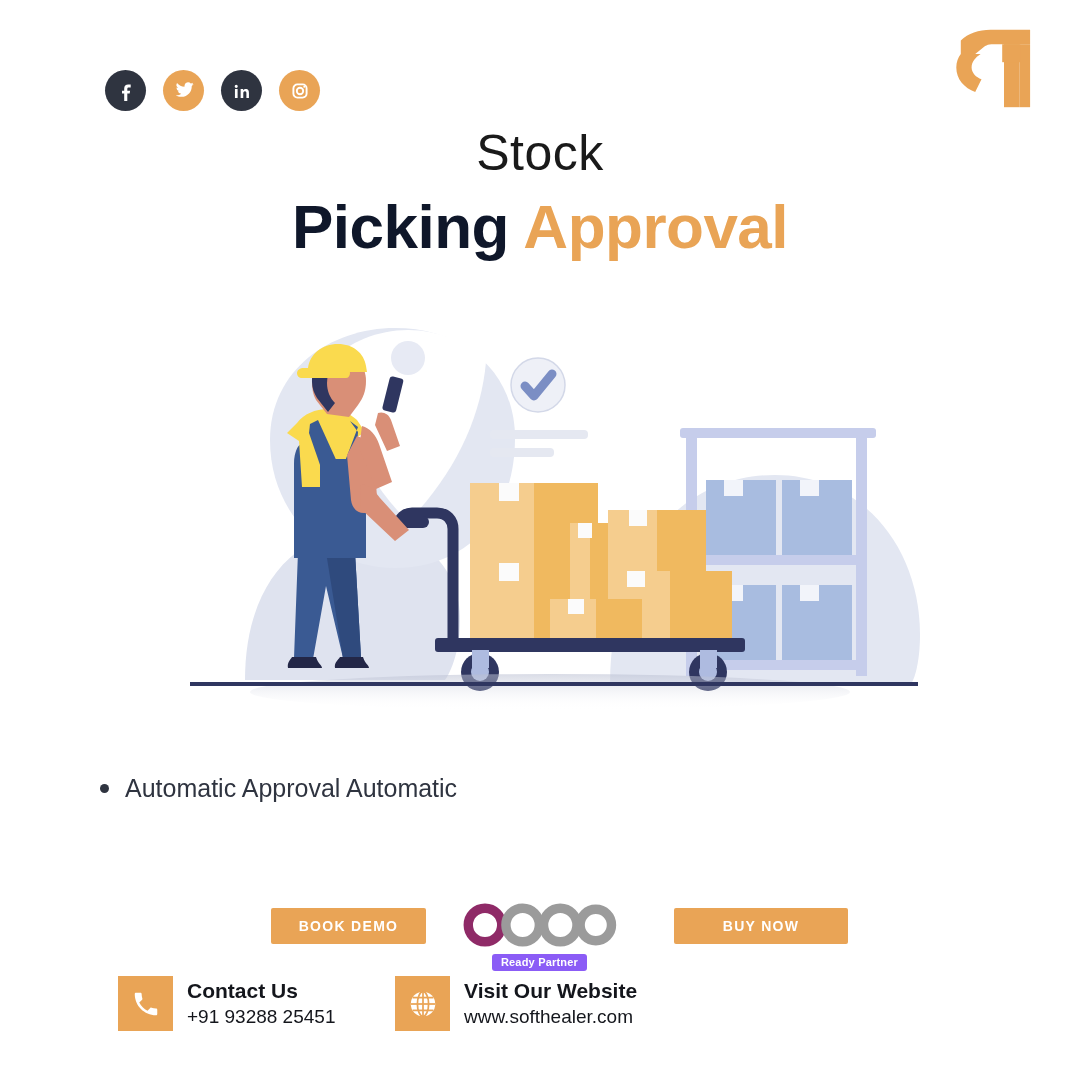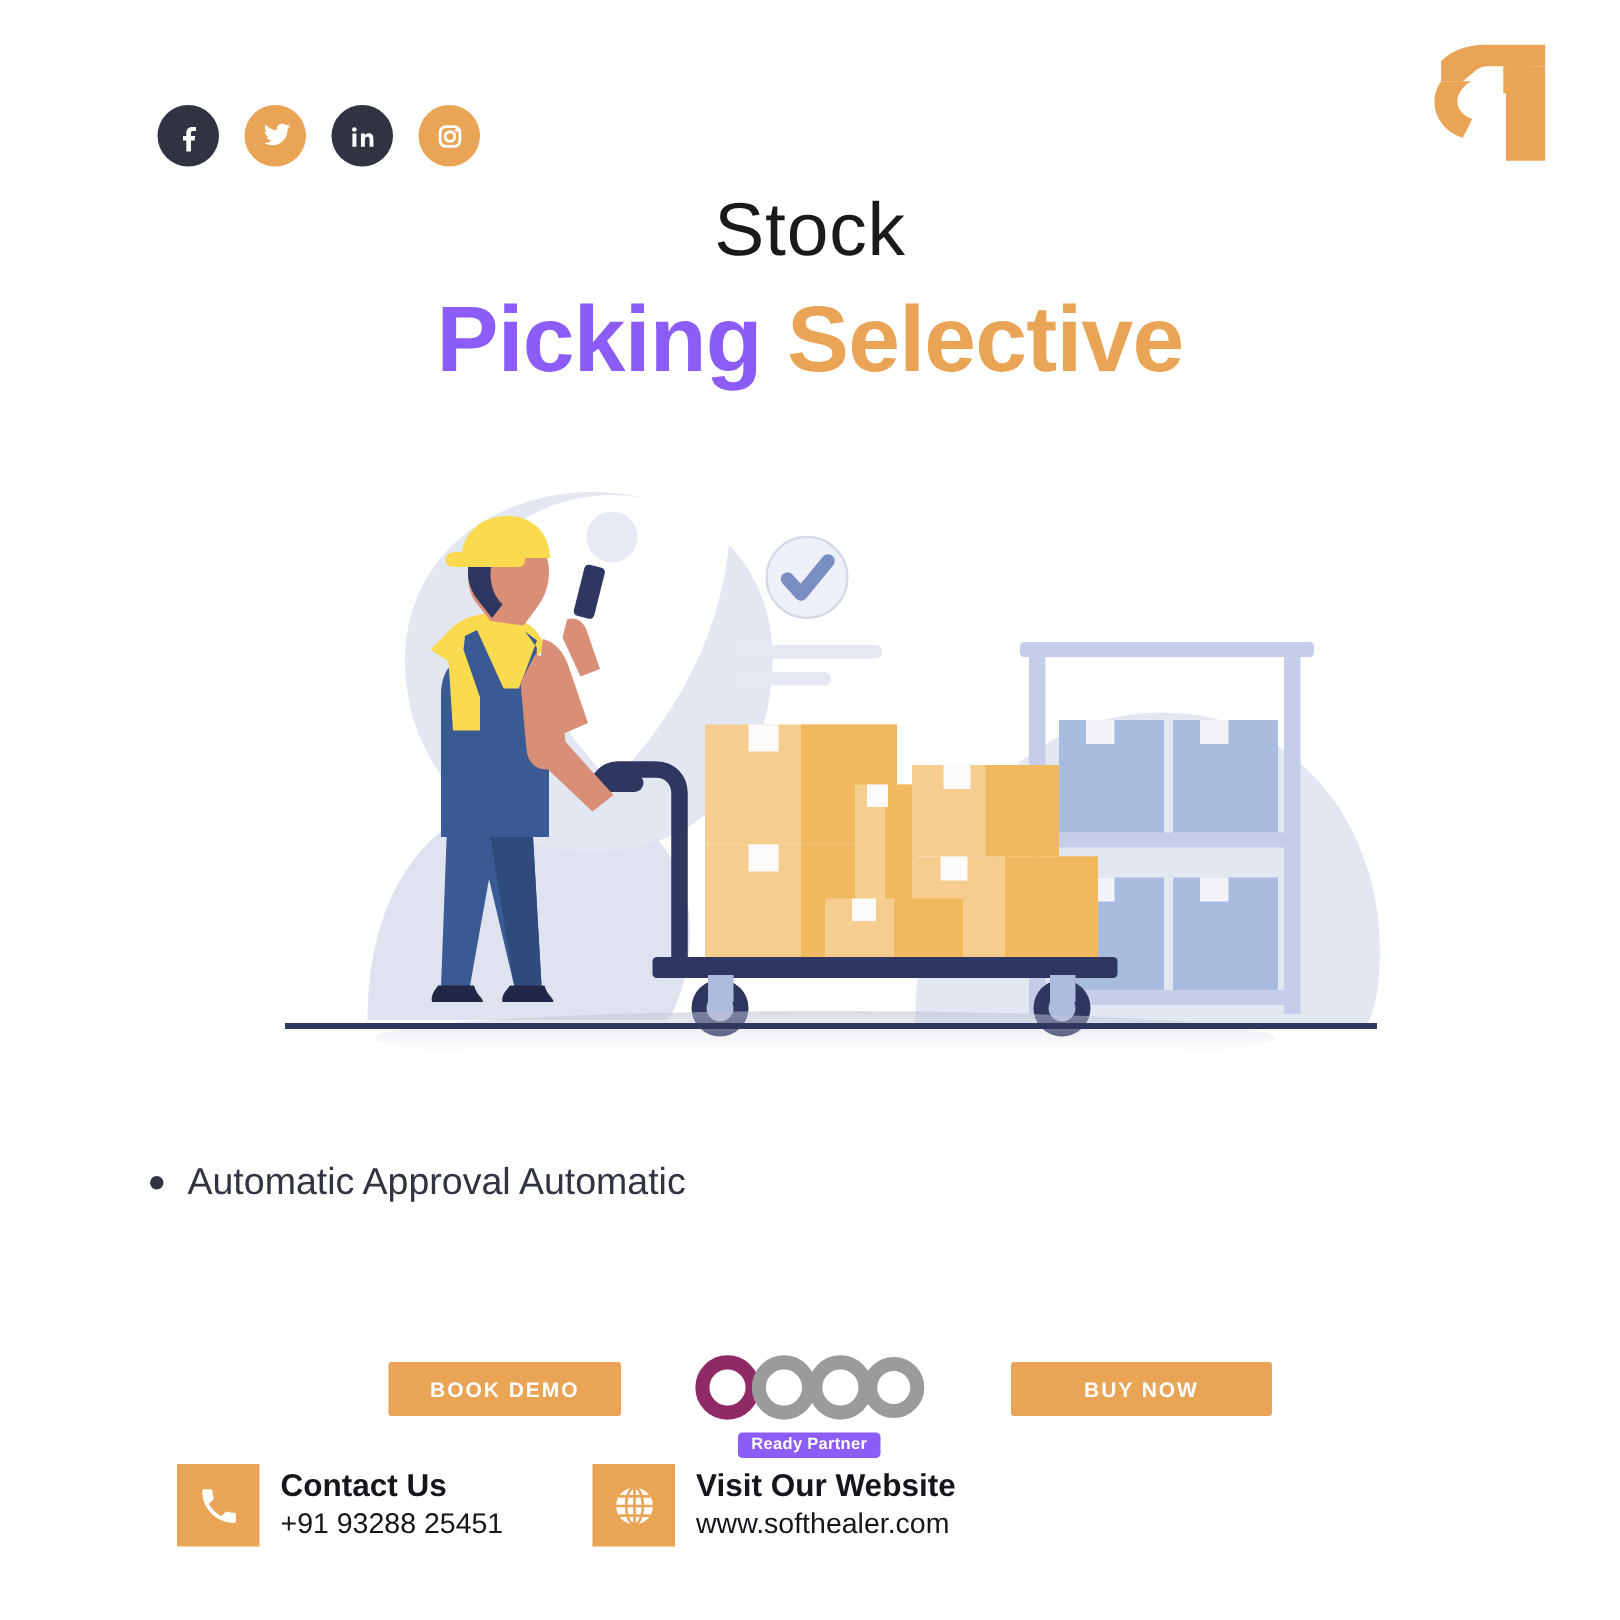--- a/index.html
+++ b/index.html
@@ -27,21 +27,21 @@
 
   
   .title-block{position:absolute;top:128px;left:0;width:1080px;text-align:center;}
   .title-line1{
     font-size:50px;font-weight:400;color:#1a1a1a;letter-spacing:0.5px;line-height:1;
     font-family:"Liberation Sans", sans-serif;
   }
   .title-line2{
     margin-top:18px;font-size:62px;font-weight:bold;line-height:1;letter-spacing:-0.5px;
   }
-  .title-dark{color:#8b5cf6;}
+  .title-dark{color:#0f172a;}
   .title-accent{color:#e9a456;}
 
   
   .illustration{position:absolute;left:150px;top:320px;width:800px;height:390px;}
   .illustration svg{display:block;width:100%;height:100%;}
 
   
   .features{position:absolute;top:762px;left:100px;width:900px;display:flex;}
   .feat-col{width:450px;}
   .feat-col.right{padding-left:22px;}
@@ -55,21 +55,21 @@
   }
   .feat-text{flex:1 1 auto;}
 
   
   .cta-row{position:absolute;top:908px;left:0;width:1080px;height:62px;}
   .btn{
     position:absolute;top:0;height:36px;line-height:36px;text-align:center;
     background:#e9a456;color:#ffffff;font-size:14px;font-weight:bold;letter-spacing:1.3px;
     border-radius:2px;
   }
-  .btn-demo{left:259px;width:155px;}
+  .btn-demo{left:271px;width:155px;}
   .btn-buy{left:674px;width:174px;}
 
   .odoo-logo{position:absolute;left:462px;top:-6px;width:155px;text-align:center;}
   .odoo-word{height:46px;}
   .ready-partner{
     display:inline-block;background:#8b5cf6;color:#fff;font-size:11px;font-weight:bold;
     padding:2px 9px 3px;border-radius:3px;margin-top:1px;letter-spacing:0.2px;
   }
 
   
@@ -122,21 +122,21 @@
       <path fill="#e9a456" d="M12 29h22c-6 4-10 9-10 15s5 11 11 13l-7 14c-12-4-21-14-21-27 0-6 2-11 5-15z"></path>
       <path fill="#e9a456" d="M60 18h17v70H60V18z"></path>
       <path fill="#e9a456" d="M77 18h12v70H77V18z"></path>
       <path fill="#e9a456" d="M58 18h20v20H58z"></path>
     </svg>
   </div>
 
   <div class="title-block">
     <div class="title-line1">Stock</div>
     <div class="title-line2">
-      <span class="title-dark">Picking </span><span class="title-accent">Selective</span>
+      <span class="title-dark">Picking </span><span class="title-accent">Approval</span>
     </div>
   </div>
 
   <div class="illustration">
     <svg viewBox="0 0 800 390" aria-hidden="true">
       <defs>
         <linearGradient id="groundShadow" x1="0" y1="0" x2="0" y2="1">
           <stop offset="0%" stop-color="#b9bed1" stop-opacity="0.55"></stop>
           <stop offset="100%" stop-color="#ffffff" stop-opacity="0"></stop>
         </linearGradient>

